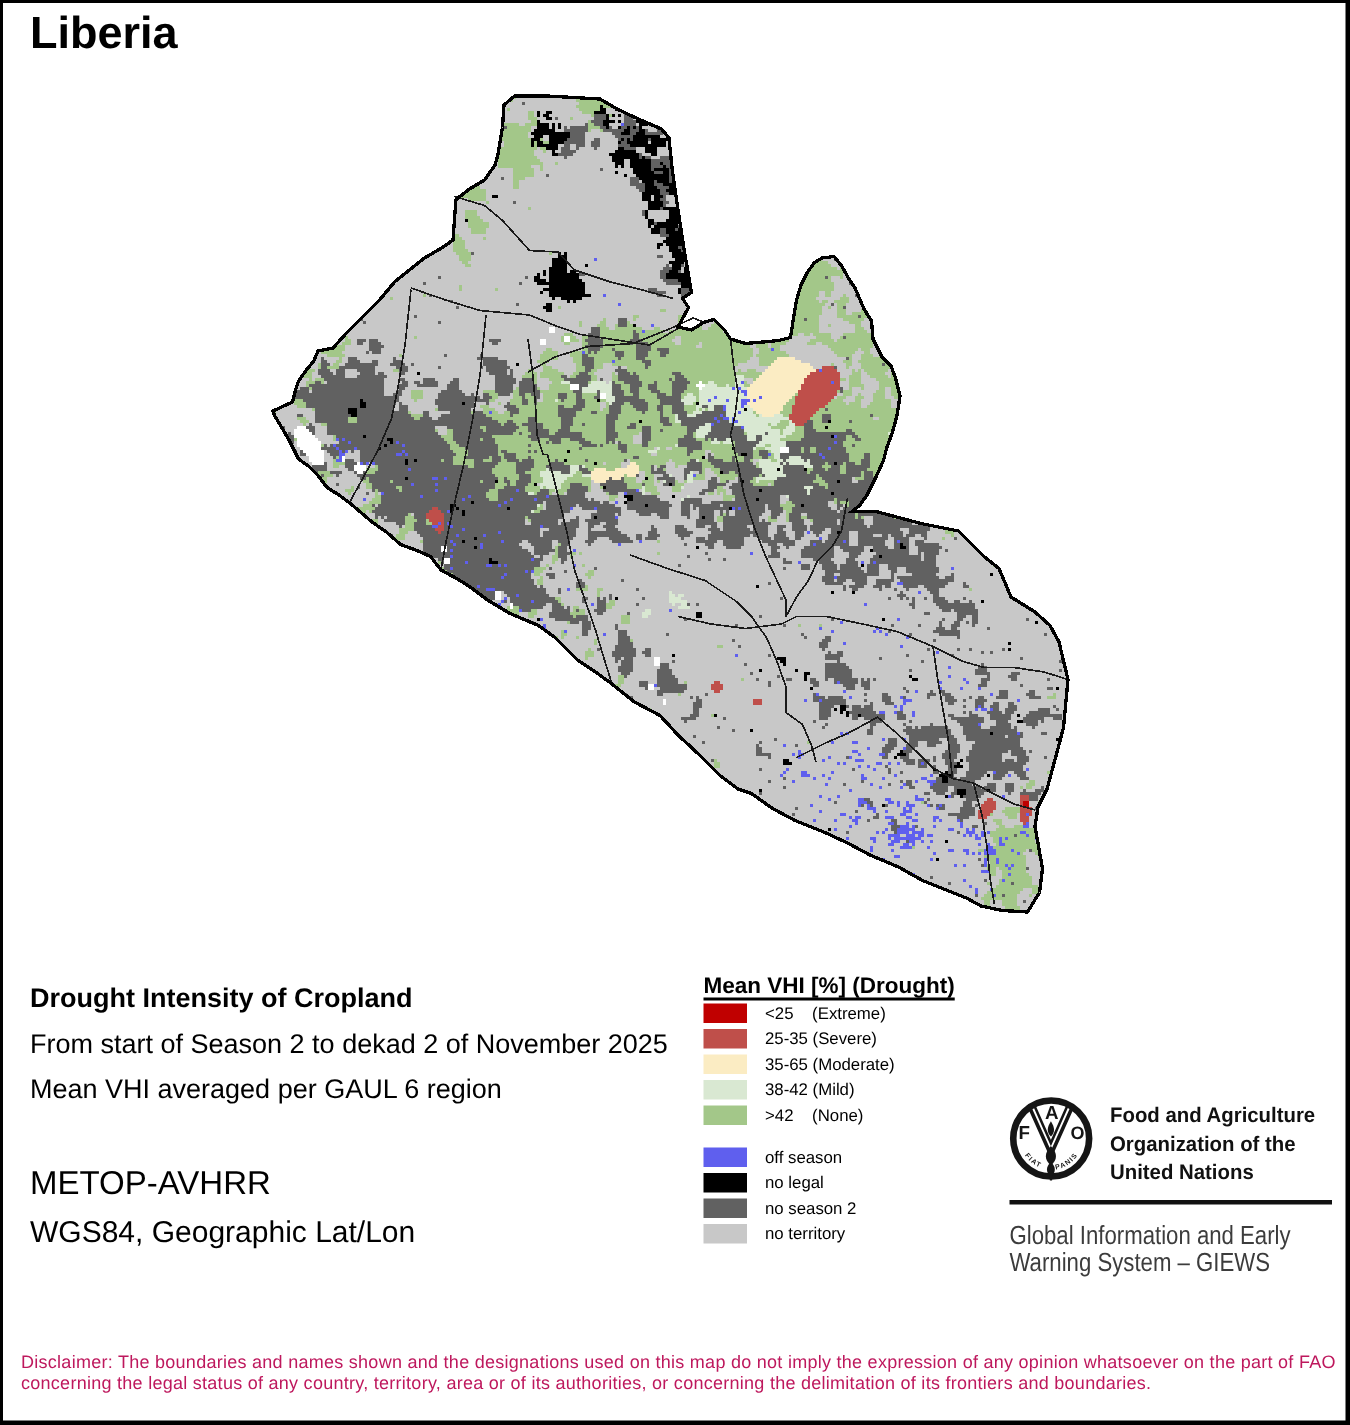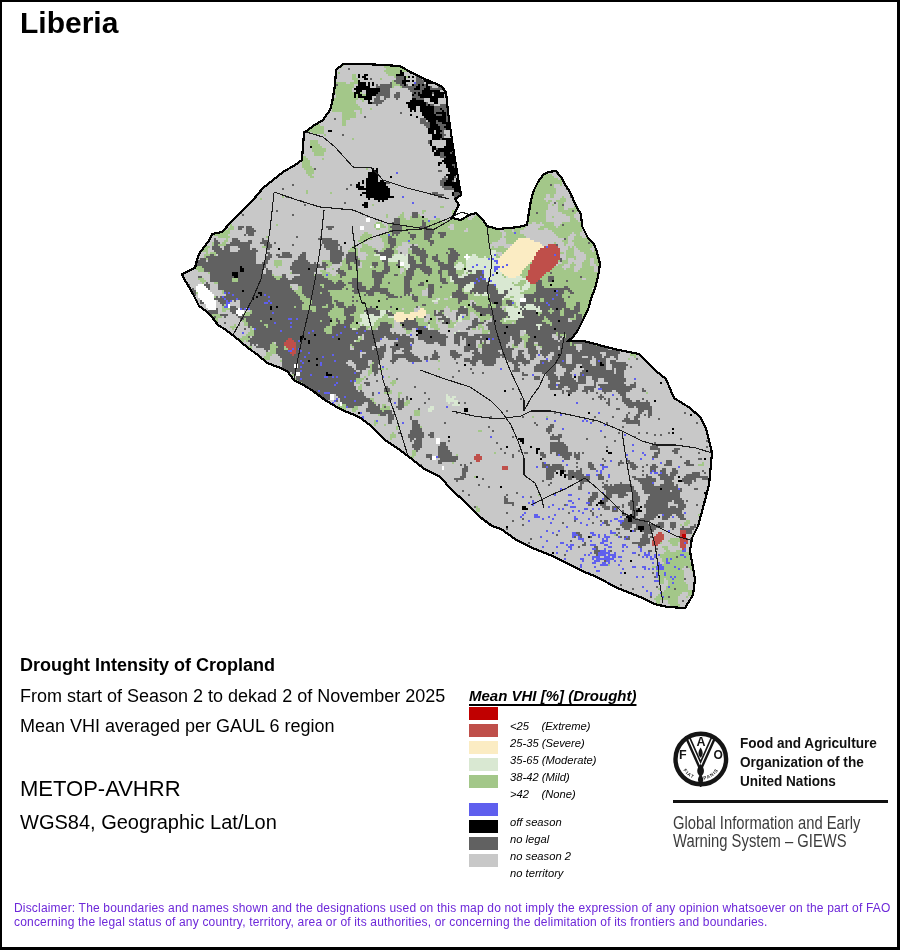--- a/index.html
+++ b/index.html
@@ -9,31 +9,31 @@
   border-top:2px solid #000;border-left:2px solid #000;
   border-right:3px solid #000;border-bottom:3px solid #000;box-sizing:border-box;}
 #title{position:absolute;left:20px;top:6px;font-size:30px;font-weight:bold;color:#000;letter-spacing:0px;}
 #info{position:absolute;left:20px;top:0;}
 #info div{position:absolute;white-space:nowrap;color:#000;}
 .i1{top:655px;font-size:18px;font-weight:bold;text-align:right;}
 .i2{top:686px;font-size:18px;text-align:center;}
 .i3{top:716px;font-size:18px;}
 .i4{top:776px;font-size:22px;}
 .i5{top:811px;font-size:20px;}
-#legend{position:absolute;left:469px;top:684px;font-style:italic;}
+#legend{position:absolute;left:469px;top:646px;}
 #legtitle{position:relative;top:2.5px;font-size:15px;font-weight:bold;text-decoration:underline;text-decoration-thickness:1.5px;text-underline-offset:3px;text-decoration-skip-ink:none;white-space:nowrap;}
 .sw{position:absolute;left:0;width:29px;height:13px;}
-.lb{position:absolute;left:41px;font-size:11.2px;padding-top:13px;white-space:nowrap;}
+.lb{position:absolute;left:41px;font-size:11.2px;padding-top:1px;white-space:nowrap;}
 #fao{position:absolute;left:672px;top:730px;width:218px;}
 #faotext{position:absolute;left:68px;top:4px;font-size:14px;font-weight:bold;
   line-height:18.8px;color:#111;transform:scaleX(0.97);transform-origin:0 0;white-space:nowrap;}
 #faoline{position:absolute;left:1px;top:70px;width:215px;height:2.5px;background:#111;}
 #giews{position:absolute;left:1px;top:83.5px;font-size:17.5px;color:#3c3c3c;
   line-height:18px;transform:scaleX(0.845);transform-origin:0 0;white-space:nowrap;}
-#disc{position:absolute;left:14px;top:900.5px;font-size:12px;color:#6d28d9;line-height:14px;
+#disc{position:absolute;left:14px;top:900.5px;font-size:12px;color:#be185d;line-height:14px;
   letter-spacing:0.18px;white-space:nowrap;}
 </style>
 </head>
 <body>
 <svg width="900" height="950" viewBox="0 0 900 950" style="position:absolute;left:0;top:0" shape-rendering="crispEdges">
 <clipPath id="mc">
       <path d="M343 64L365 64L400 66L412 73L427 80L441 86L446 92L448 112L452 140L456 166L461 195L455 199L459 205L452 218L461 220L469 215L476 213L483 220L487 226L497 229L509 228L519 227L527 225L529 212L531 200L534 190L538 182L543 175L548 172L556 171L561 177L566 186L570 192L576 206L581 214L582 226L588 238L594 244L597 252L600 264L598 277L595 288L591 299L589 307L584 318L578 330L573 337L568 341L584 341L614 349L639 354L656 371L666 379L674 398L690 408L700 417L706 428L712 453L709 485L704 504L698 526L692 538L690 551L695 579L693 595L685 608L668 607L654 604L645 599L630 593L615 587L599 578L580 570L565 562L550 555L530 547L515 539L501 529L492 526L480 517L466 503L452 490L440 477L423 468L408 456L397 448L385 440L370 425L359 417L340 409L325 400L313 391L305 386L294 380L287 371L278 367L267 363L258 355L248 348L241 342L234 336L226 330L218 325L212 317L206 311L199 306L196 300L193 294L189 287L183 277L182 274L195 268L197 260L199 254L204 247L209 241L212 234L222 232L231 222L239 214L244 209L253 200L263 188L273 180L283 172L295 165L302 160L303 146L304 133L313 126L323 120L330 110L332 103L335 85L336 70Z"></path>
     </clipPath>
     <path d="M343 64L365 64L400 66L412 73L427 80L441 86L446 92L448 112L452 140L456 166L461 195L455 199L459 205L452 218L461 220L469 215L476 213L483 220L487 226L497 229L509 228L519 227L527 225L529 212L531 200L534 190L538 182L543 175L548 172L556 171L561 177L566 186L570 192L576 206L581 214L582 226L588 238L594 244L597 252L600 264L598 277L595 288L591 299L589 307L584 318L578 330L573 337L568 341L584 341L614 349L639 354L656 371L666 379L674 398L690 408L700 417L706 428L712 453L709 485L704 504L698 526L692 538L690 551L695 579L693 595L685 608L668 607L654 604L645 599L630 593L615 587L599 578L580 570L565 562L550 555L530 547L515 539L501 529L492 526L480 517L466 503L452 490L440 477L423 468L408 456L397 448L385 440L370 425L359 417L340 409L325 400L313 391L305 386L294 380L287 371L278 367L267 363L258 355L248 348L241 342L234 336L226 330L218 325L212 317L206 311L199 306L196 300L193 294L189 287L183 277L182 274L195 268L197 260L199 254L204 247L209 241L212 234L222 232L231 222L239 214L244 209L253 200L263 188L273 180L283 172L295 165L302 160L303 146L304 133L313 126L323 120L330 110L332 103L335 85L336 70Z" fill="#c8c8c8"></path>
     <g clip-path="url(#mc)">

